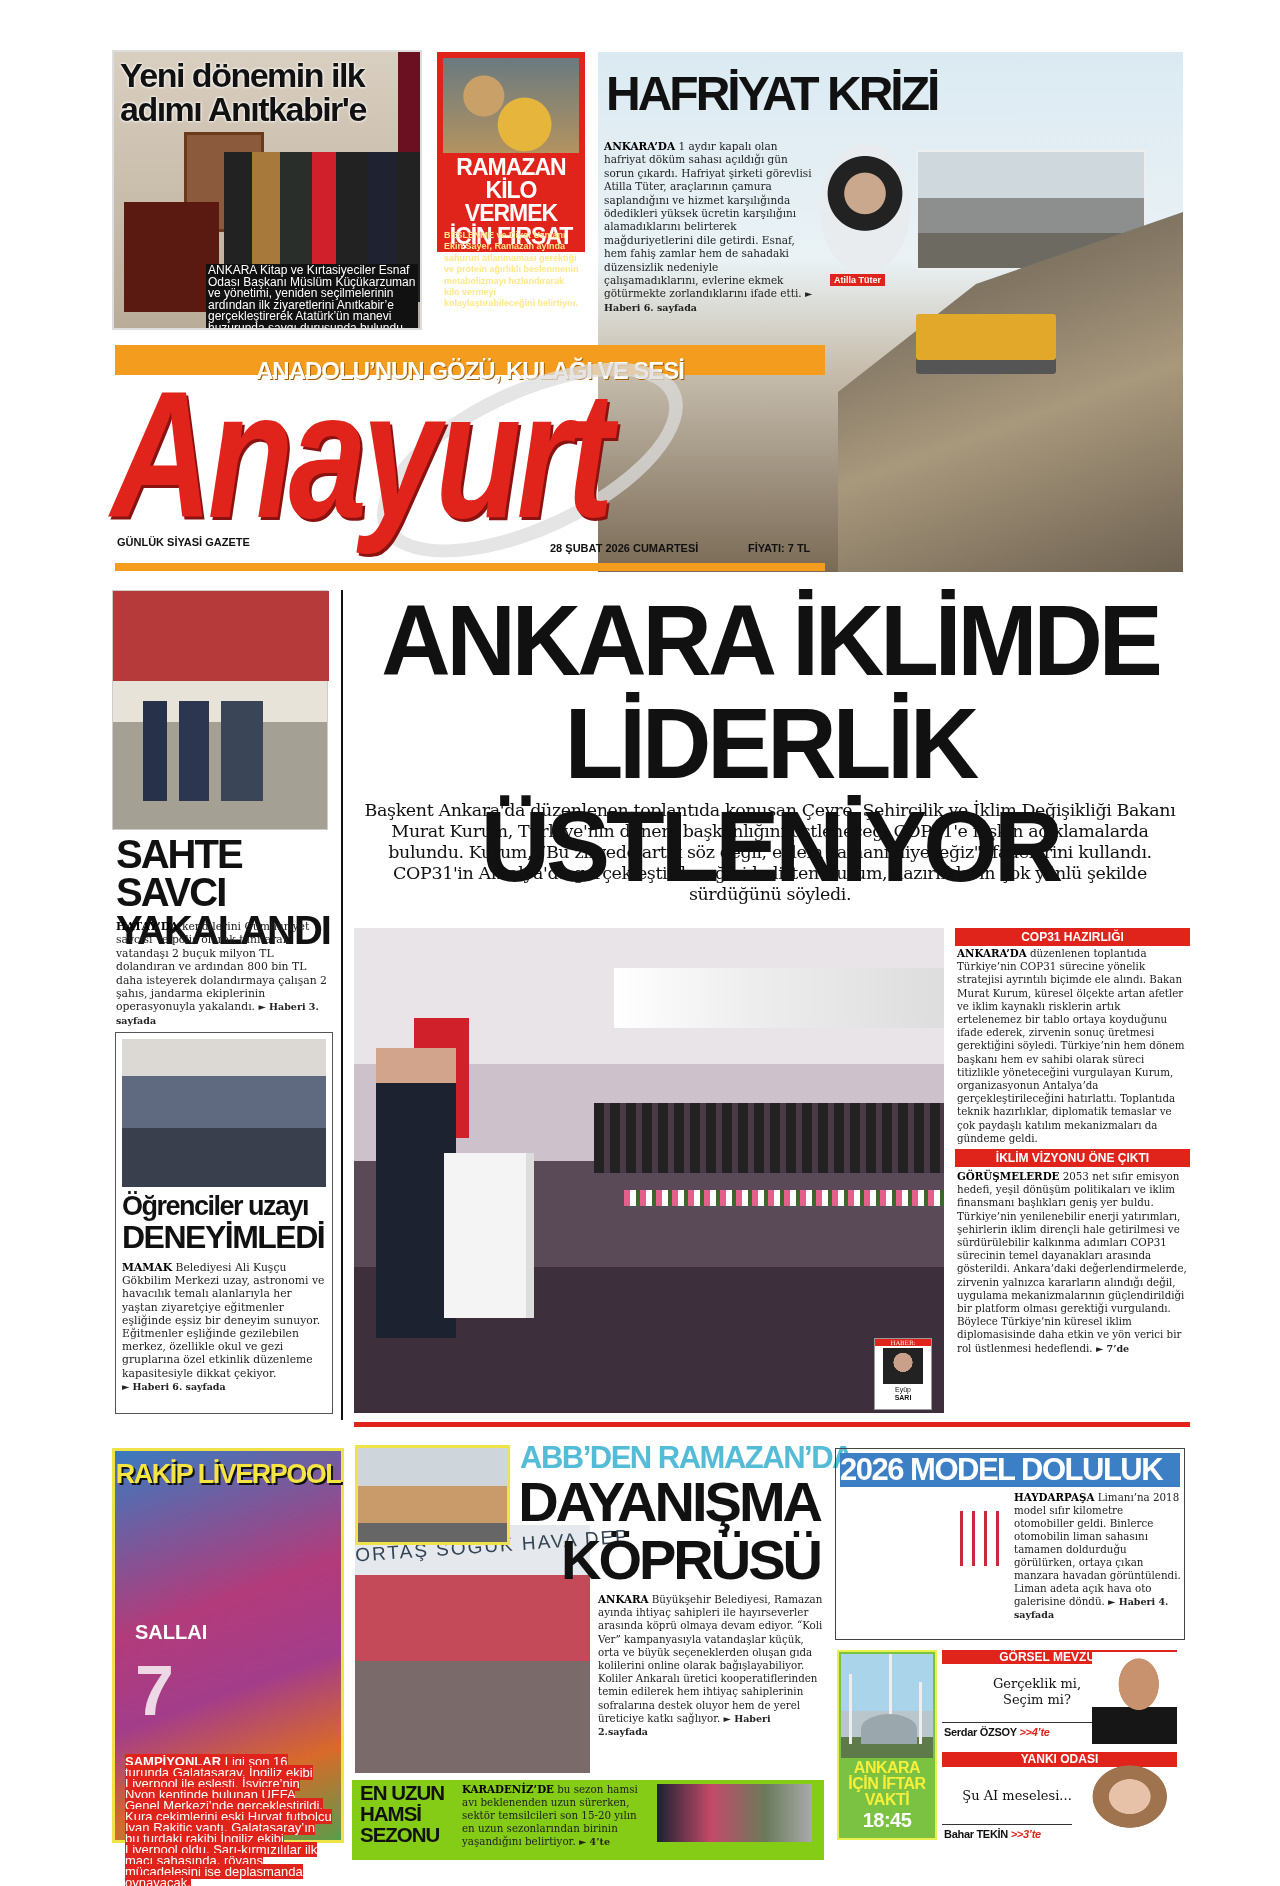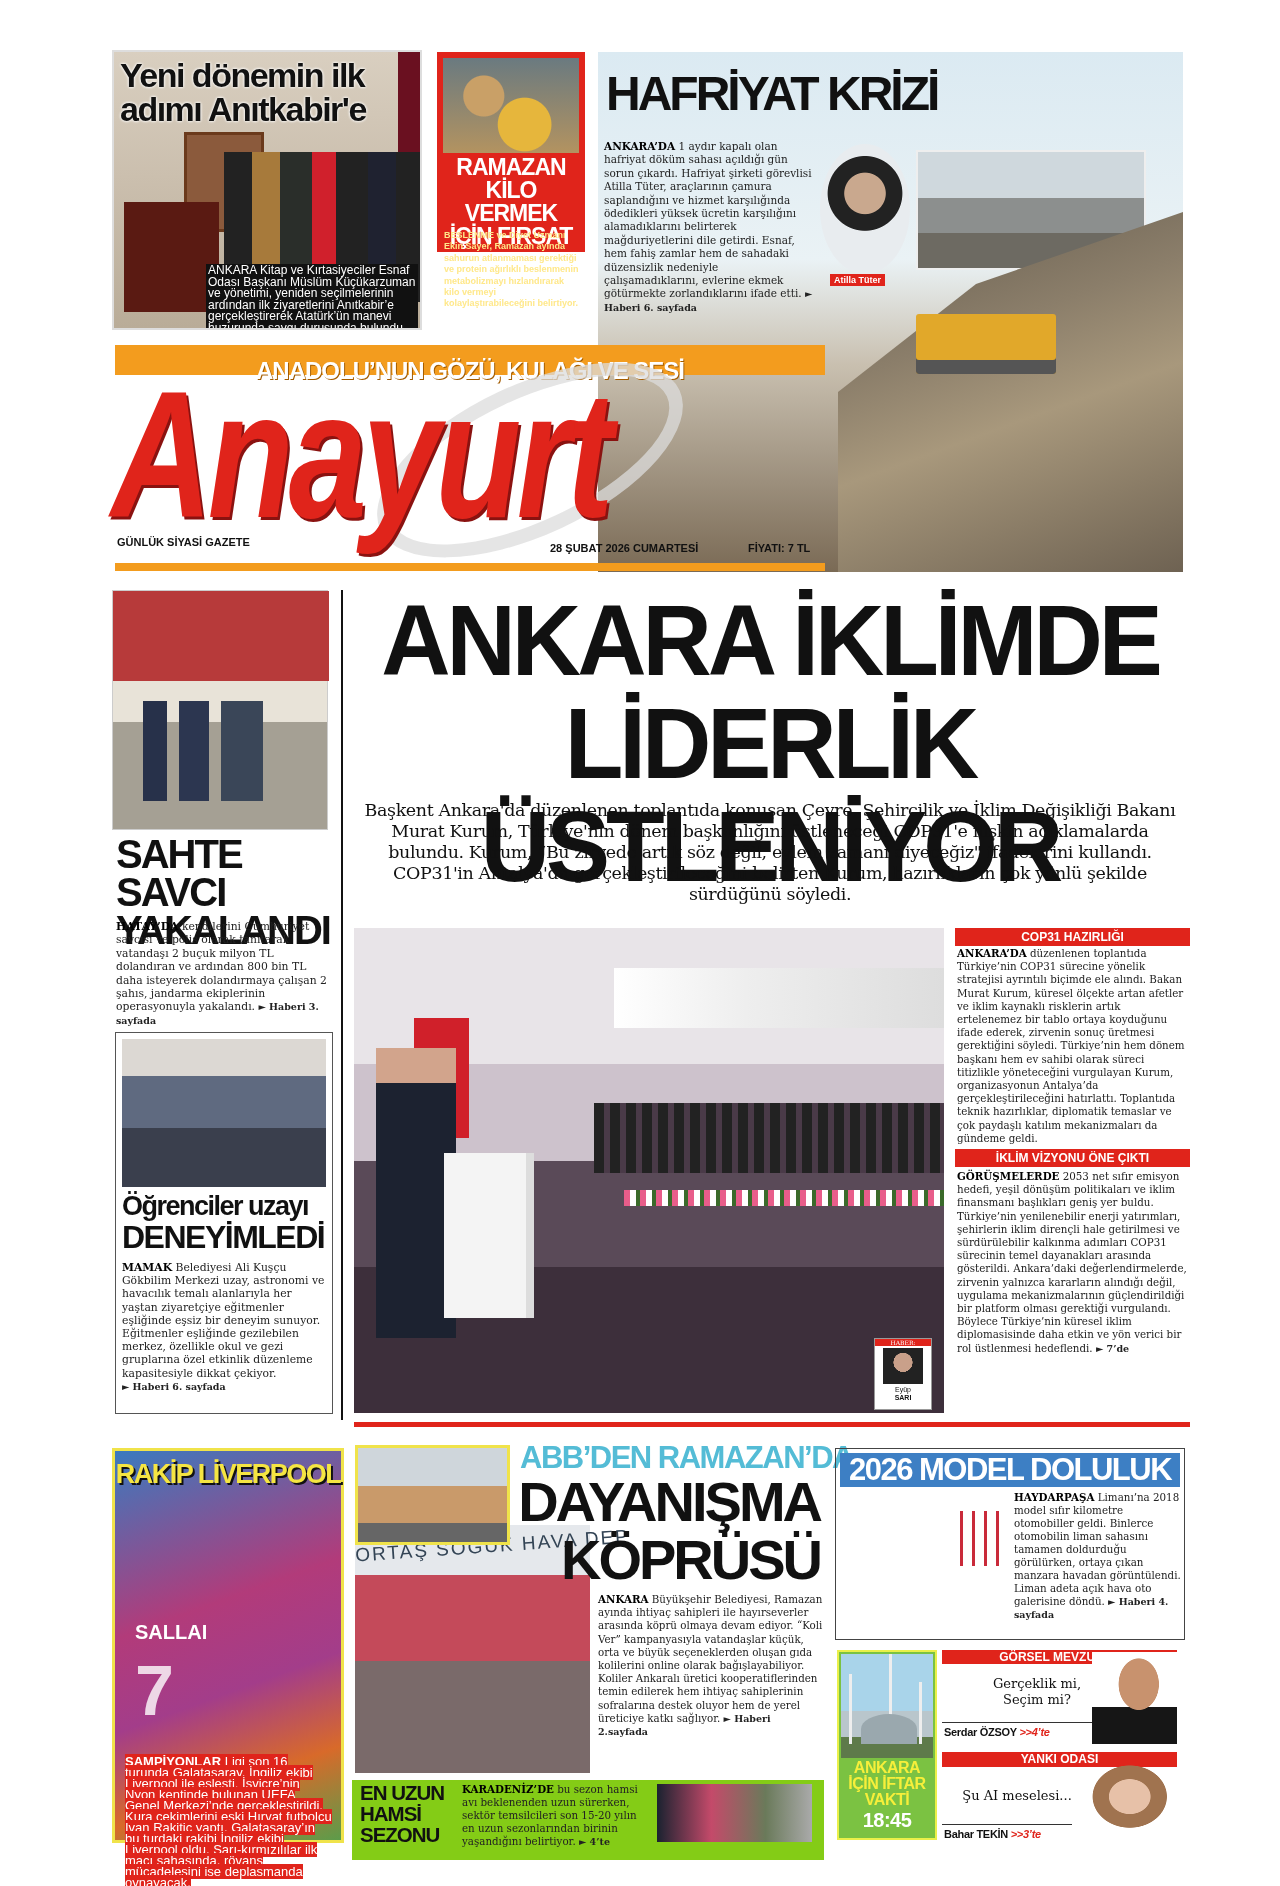--- a/index.html
+++ b/index.html
@@ -157,21 +157,21 @@
     <div>HAMSİ</div>
     <div>SEZONU</div>
   </div>
   <div class="abs body-txt" style="left:110px;top:3px;width:190px;font-size:10.3px;line-height:13px">
     <b>KARADENİZ’DE</b> <span>bu sezon hamsi avı beklenenden uzun sürerken, sektör temsilcileri son 15-20 yılın en uzun sezonlarından birinin yaşandığını belirtiyor.</span> <span class="more">► 4’te</span>
   </div>
   <div class="abs" style="left:305px;top:4px;width:155px;height:58px;background:linear-gradient(90deg,#1a2230,#c44a6a 35%,#6a7a5a 70%,#aaa)"></div>
 </div>
 
 <div class="abs" style="left:835px;top:1448px;width:350px;height:192px;border:1px solid #444">
-  <div class="abs cond" style="left:4px;top:4px;width:340px;height:34px;background:#3d7fc4;color:#fff;text-align:center;font-size:31px;line-height:34px;letter-spacing:-1.5px;white-space:nowrap">2026 MODEL DOLULUK</div>
+  <div class="abs cond" style="left:4px;top:4px;width:340px;height:34px;background:#3d7fc4;color:#fff;text-align:left;font-size:31px;line-height:34px;letter-spacing:-1.5px;white-space:nowrap">2026 MODEL DOLULUK</div>
   <div class="abs" style="left:4px;top:42px;width:168px;height:140px;background:linear-gradient(180deg,#dfe7ee 0 35%,#9aa6ad 35% 45%,repeating-linear-gradient(0deg,#c6ccd2 0 4px,#8a96a2 4px 7px) 45%)">
     <div class="abs" style="left:120px;top:20px;width:40px;height:55px;background:repeating-linear-gradient(90deg,#c92a3a 0 3px,transparent 3px 12px)"></div>
   </div>
   <div class="abs body-txt" style="left:178px;top:42px;width:168px;font-size:10.3px;line-height:13px">
     <b>HAYDARPAŞA</b> <span>Limanı’na 2018 model sıfır kilometre otomobiller geldi. Binlerce otomobilin liman sahasını tamamen doldurduğu görülürken, ortaya çıkan manzara havadan görüntülendi. Liman adeta açık hava oto galerisine döndü.</span> <span class="more">► Haberi 4. sayfada</span>
   </div>
 </div>
 
 <div class="abs" style="left:837px;top:1650px;width:100px;height:190px;background:#7bc242;border:2px solid #eaf04a">
   <div class="abs" style="left:2px;top:2px;width:92px;height:104px;background:linear-gradient(180deg,#a9d4ea 0 55%,#b9c6cc 55% 80%,#5e7a4a 80%)">

